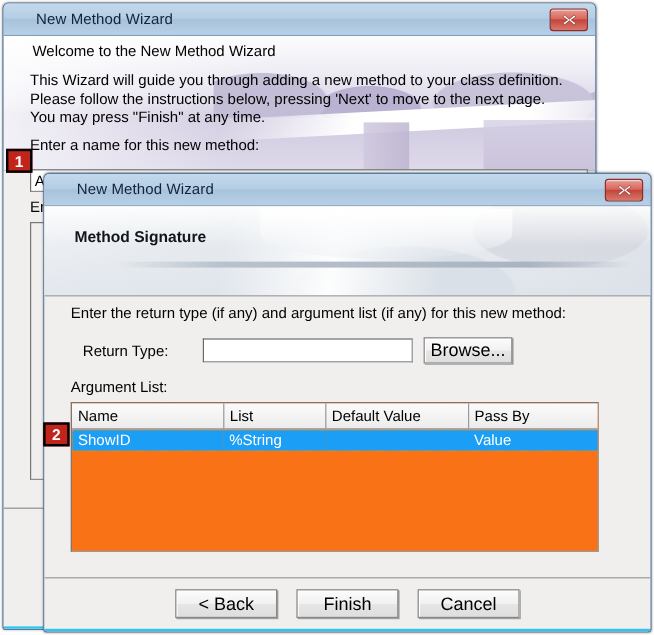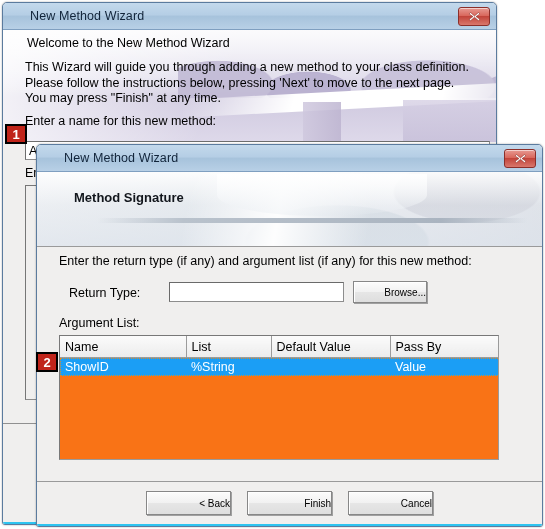--- a/index.html
+++ b/index.html
@@ -132,39 +132,39 @@
   }
   .banner2 .b2rail{
     position:absolute;left:60px;top:46px;width:430px;height:5px;
     background:linear-gradient(to right, rgba(180,188,198,0), #b9c2cc 20%, #aab4c0 80%, rgba(170,180,192,0));
   }
   .banner2 .b2glass{
     position:absolute;left:180px;top:2px;width:210px;height:42px;
     border-radius:0 0 60% 60%;
     background:linear-gradient(to bottom, rgba(255,255,255,.9), rgba(226,232,238,.3));
   }
-  .sigtitle{position:absolute;left:37px;top:18px;font-weight:bold;font-size:13px;z-index:4;color:#12161c;}
+  .sigtitle{position:absolute;left:25px;top:18px;font-weight:bold;font-size:13px;z-index:4;color:#12161c;}
 
   .body2{position:relative;background:#f0efee;height:calc(100% - 26px);}
   .instr2{position:absolute;left:22px;top:82px;font-size:12.5px;}
   .rtlbl{position:absolute;left:32px;top:114px;font-size:12.5px;}
   .rtinput{
     position:absolute;left:132px;top:110px;width:175px;height:20px;
     background:#ffffff;border:1px solid #8d8d8d;
     border-top-color:#6a6a6a;border-left-color:#6a6a6a;
     box-sizing:border-box;padding:1px 3px;font-size:12.5px;
     font-family:"Liberation Sans", sans-serif;color:#000;
   }
   .btn{
     background:linear-gradient(to bottom,#fcfcfc 0%,#f1f1f1 50%,#e6e6e6 51%,#dedede 100%);
     border:1px solid #878787;
     box-shadow:inset 1px 1px 0 #ffffff, 1px 1px 0 #a0a0a0;
     font-family:"Liberation Sans", sans-serif;
-    font-size:10px;color:#000;
-    display:flex;align-items:center;justify-content:flex-end;
+    font-size:15px;color:#000;
+    display:flex;align-items:center;justify-content:center;
     cursor:pointer;box-sizing:border-box;
   }
   .browse{position:absolute;left:316px;top:109px;width:74px;height:22px;}
   .allbl{position:absolute;left:22px;top:144px;font-size:12.5px;}
 
   .gridwrap{
     position:absolute;left:22px;top:163px;width:440px;height:125px;
     background:#f97316;border:1px solid #9a9a9a;
     border-top-color:#787878;border-left-color:#787878;
     box-sizing:border-box;overflow:hidden;

